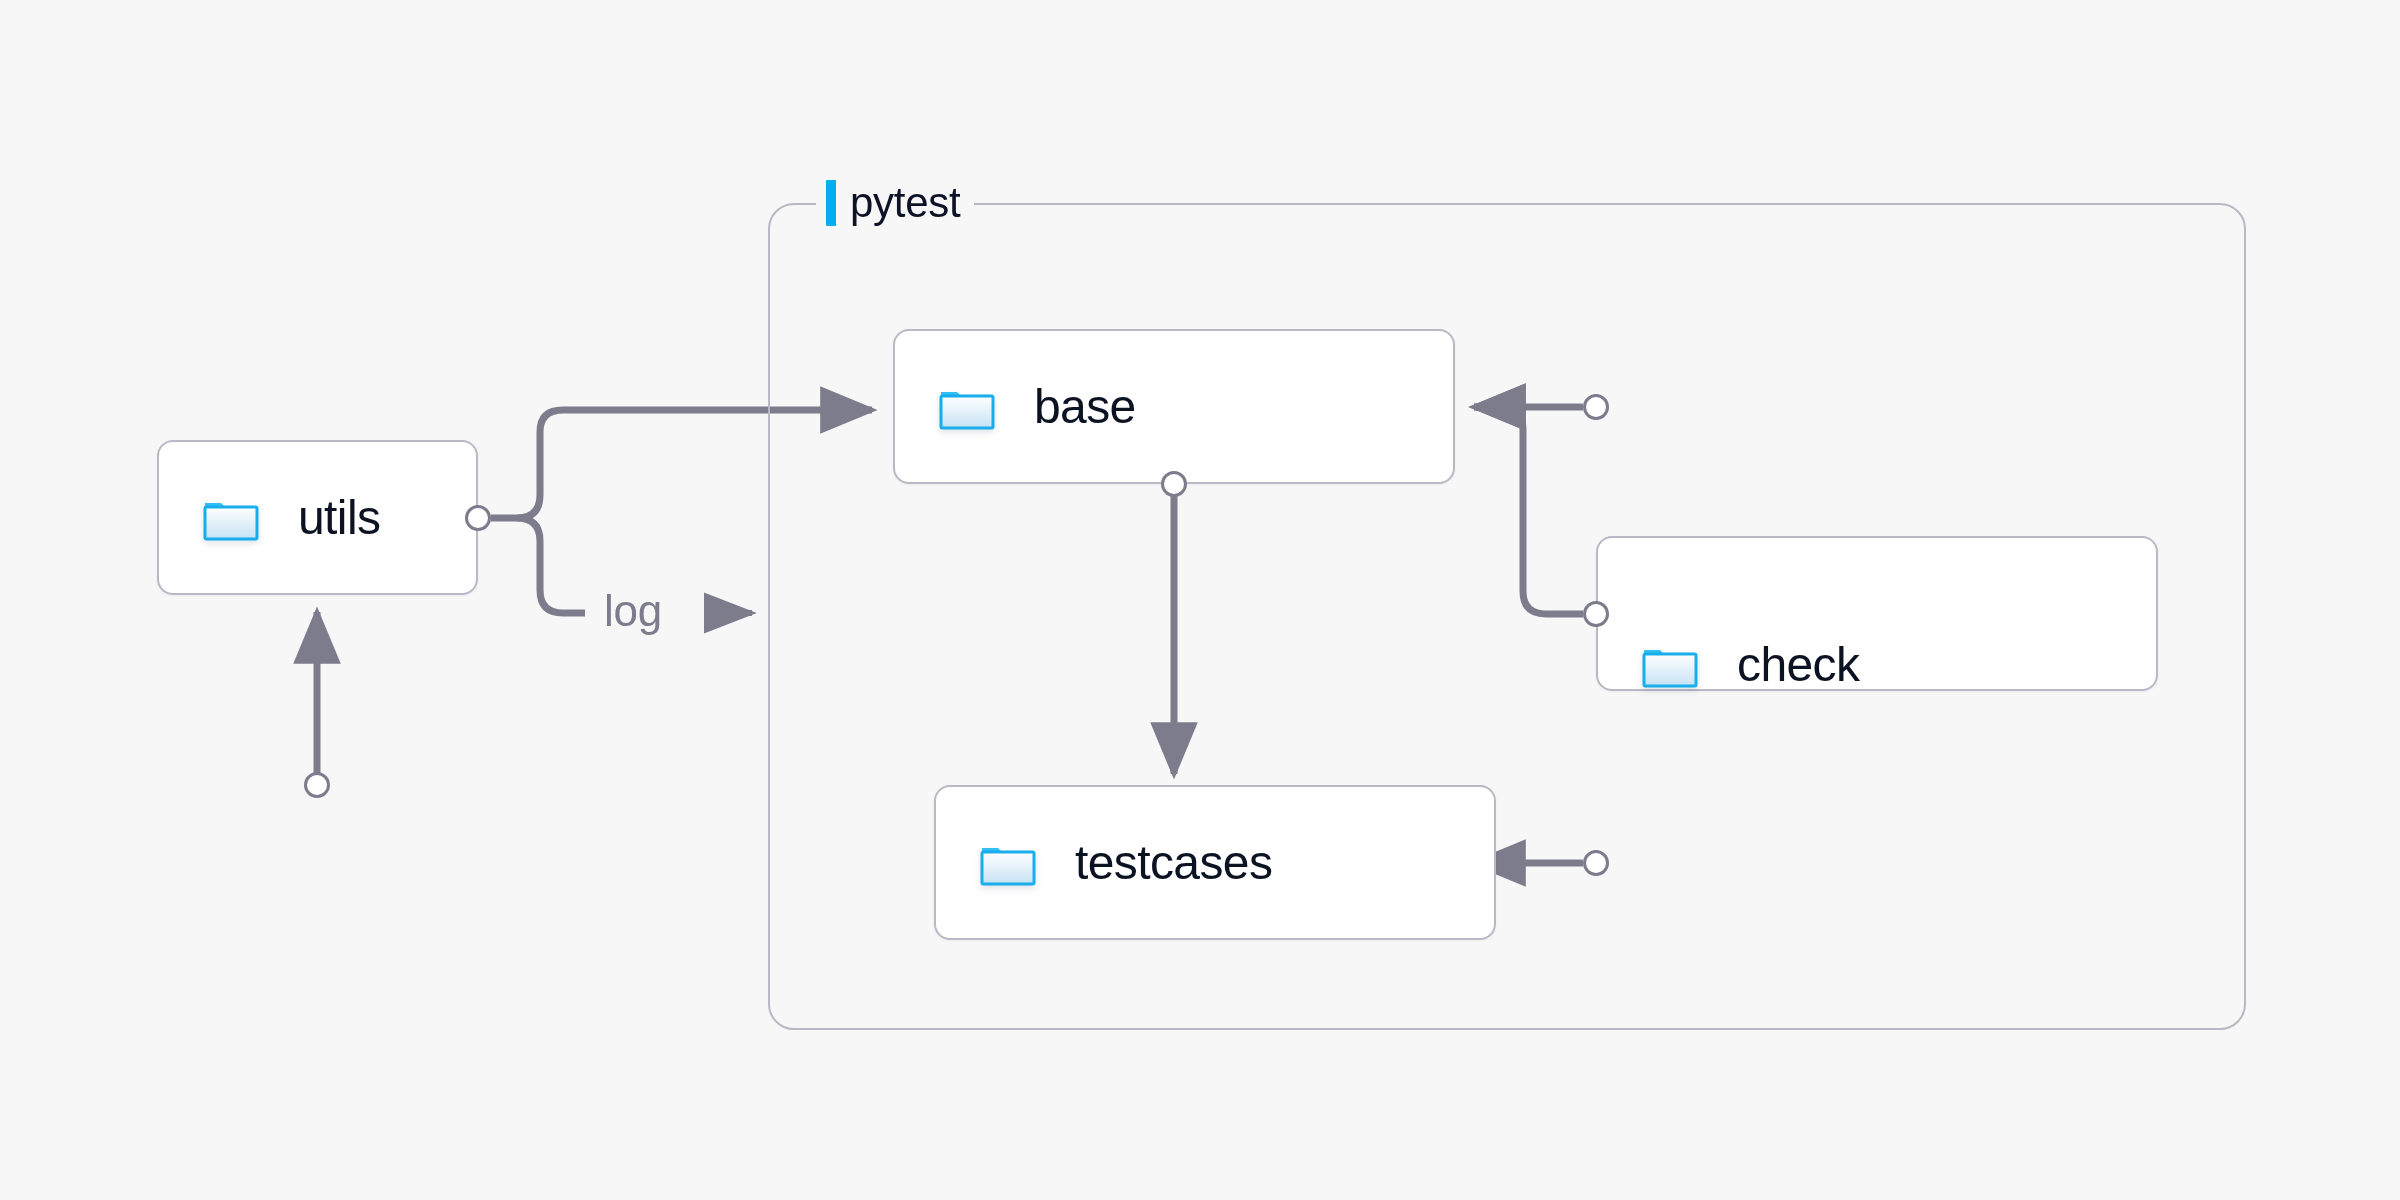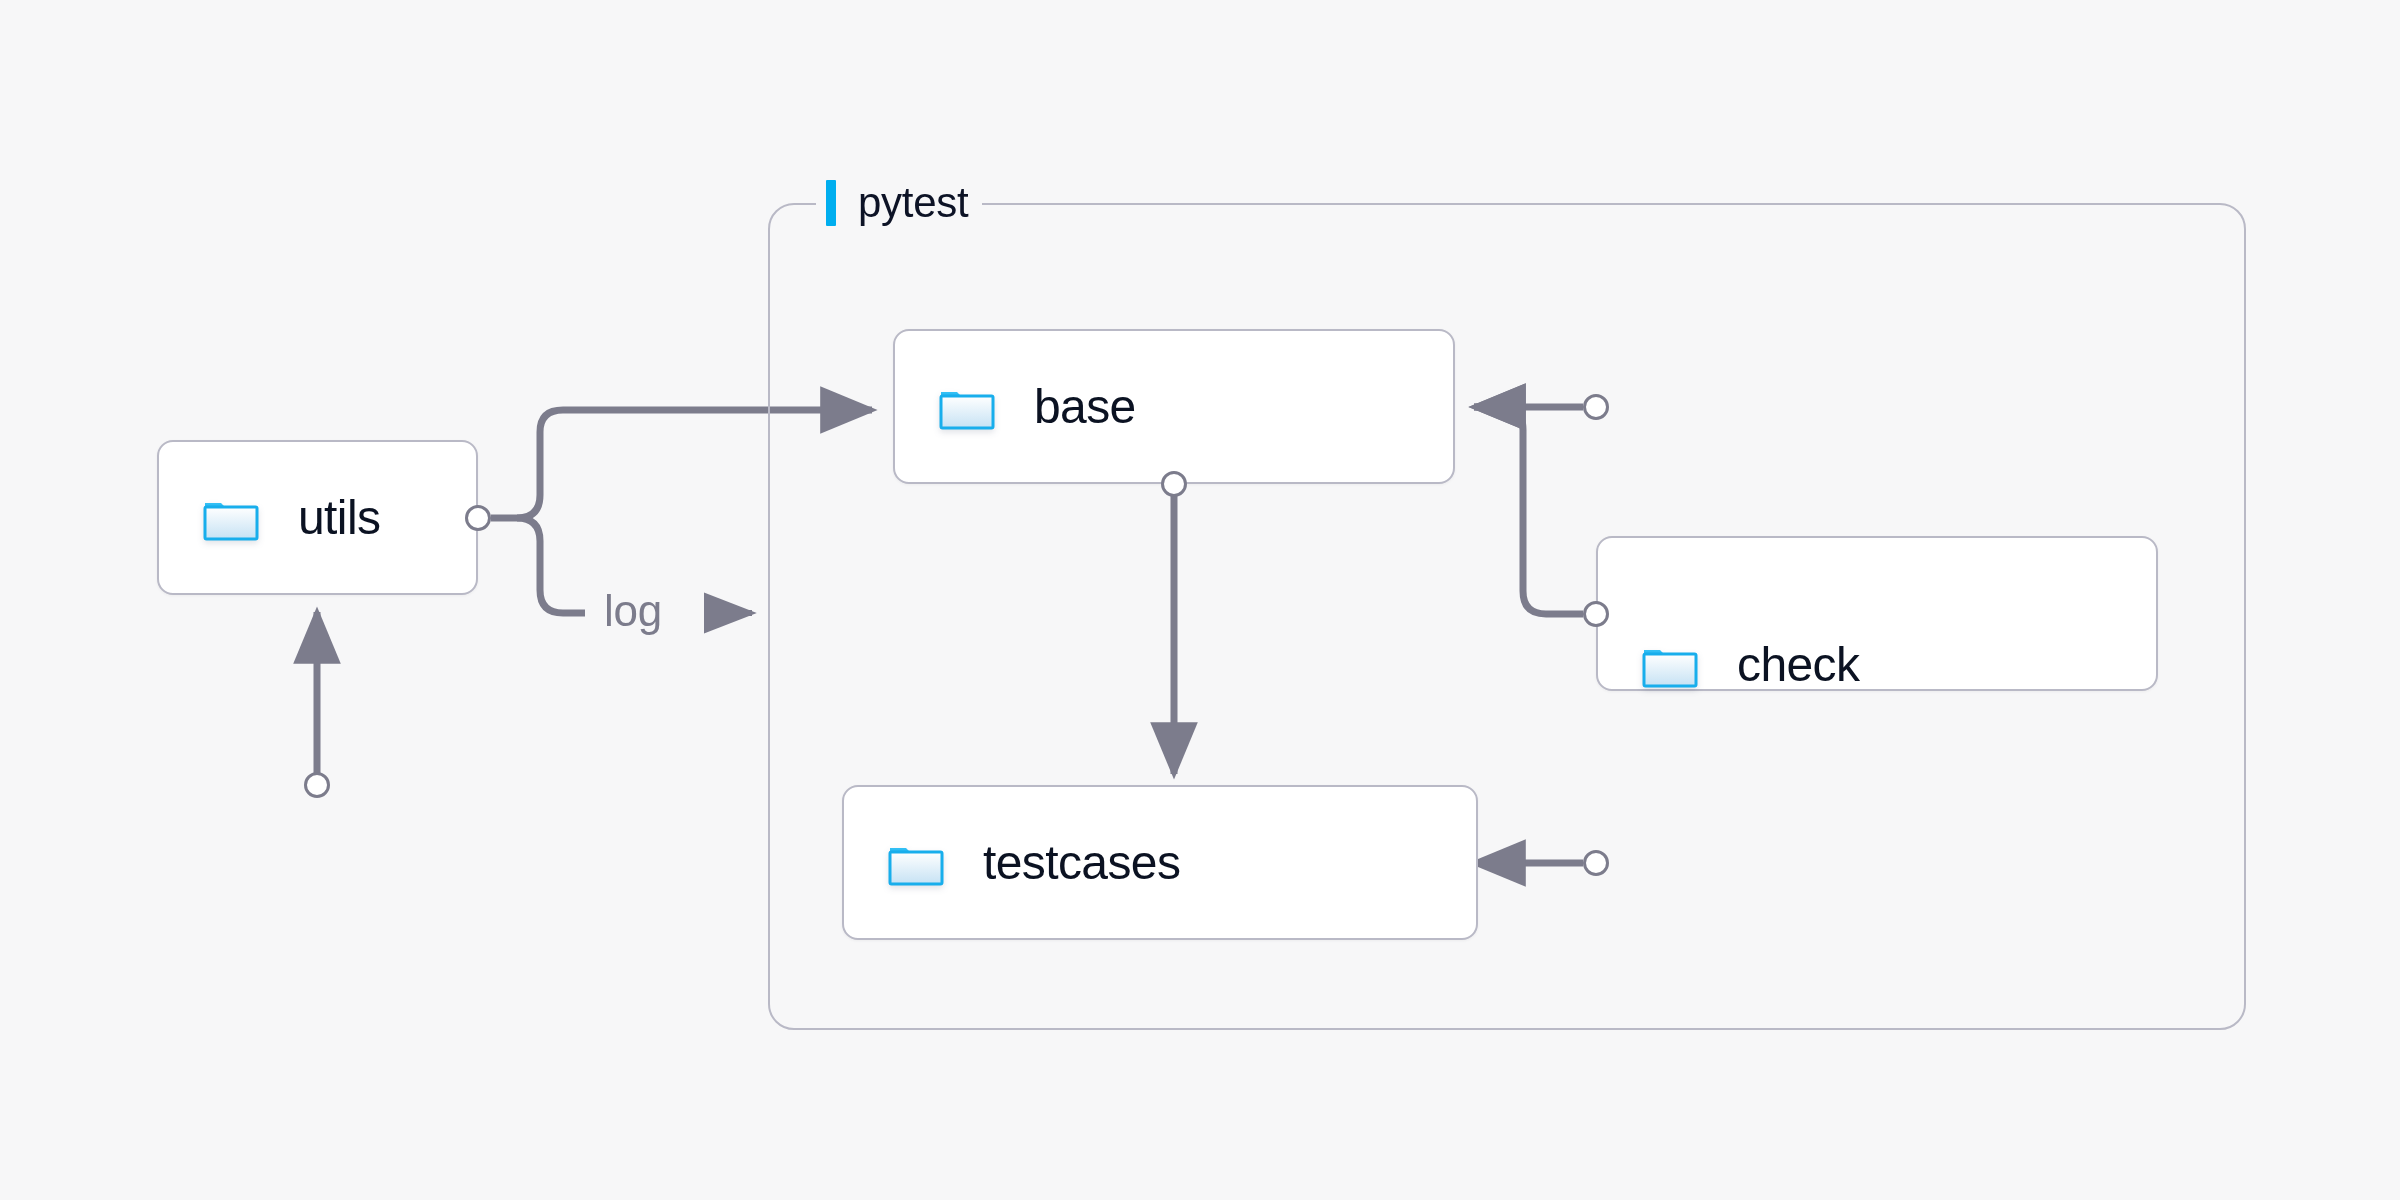--- a/index.html
+++ b/index.html
@@ -30,21 +30,21 @@
     position: absolute;
     box-sizing: border-box;
     border: 2px solid #b9b9c6;
     border-radius: 26px;
     background: transparent;
   }
   .group-label-wrap {
     position: absolute;
     display: flex;
     align-items: center;
-    gap: 22px;
+    gap: 14px;
     background: #f7f7f8;
     padding: 0 14px 0 10px;
     height: 54px;
   }
   .group-accent-bar {
     width: 10px;
     height: 46px;
     background: #00aeef;
     border-radius: 1px;
     flex: 0 0 auto;
@@ -184,21 +184,21 @@
         <svg viewBox="0 0 56 46" width="56" height="46">
           <path d="M2 8 h16 l5 5 h12 a2 2 0 0 1 2 2 v4 h-35 z" fill="url(#folderTabGrad)"></path>
           <rect x="2" y="12" width="52" height="32" rx="1.5" fill="url(#folderGrad)" stroke="#18aeec" stroke-width="3"></rect>
         </svg>
       </span>
       <span class="node-label">base</span>
     </div>
   </div>
   <div class="port" style="left:1161px; top:471px;"></div>
 
-  <div class="node" style="left:842px; top:785px; width:636px; height:155px;">
+  <div class="node" style="left:934px; top:785px; width:562px; height:155px;">
     <div class="node-inner">
       <span class="folder-icon">
         <svg viewBox="0 0 56 46" width="56" height="46">
           <path d="M2 8 h16 l5 5 h12 a2 2 0 0 1 2 2 v4 h-35 z" fill="url(#folderTabGrad)"></path>
           <rect x="2" y="12" width="52" height="32" rx="1.5" fill="url(#folderGrad)" stroke="#18aeec" stroke-width="3"></rect>
         </svg>
       </span>
       <span class="node-label">testcases</span>
     </div>
   </div>

